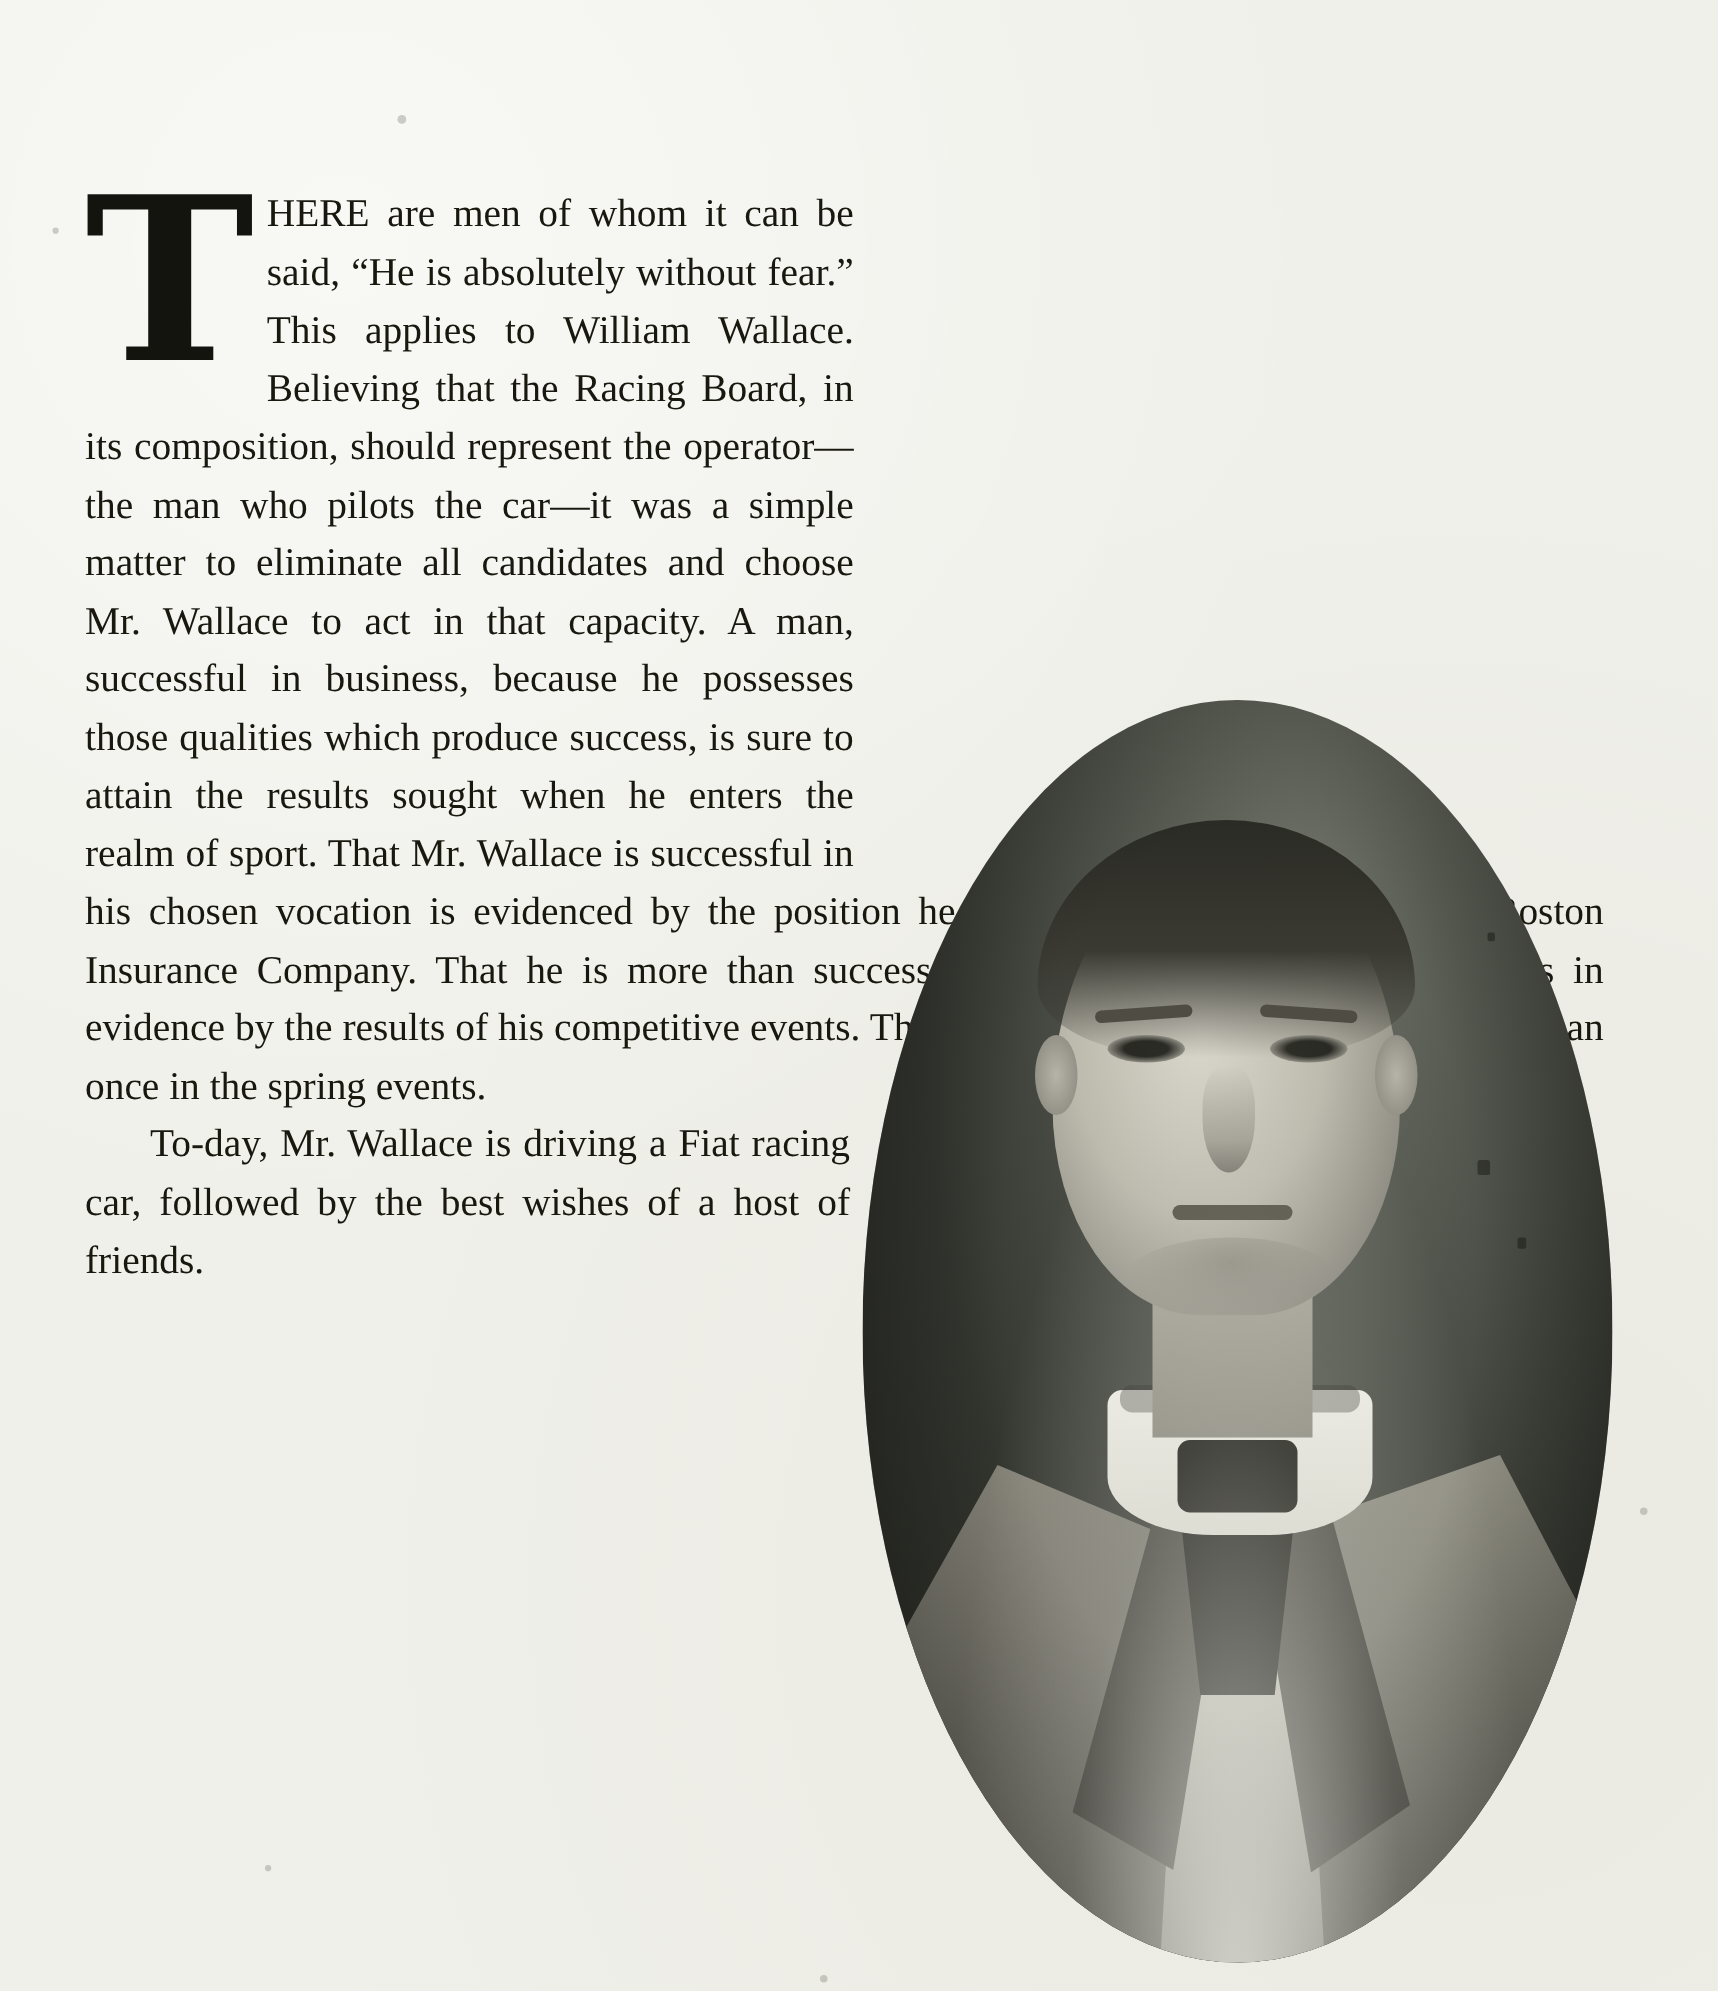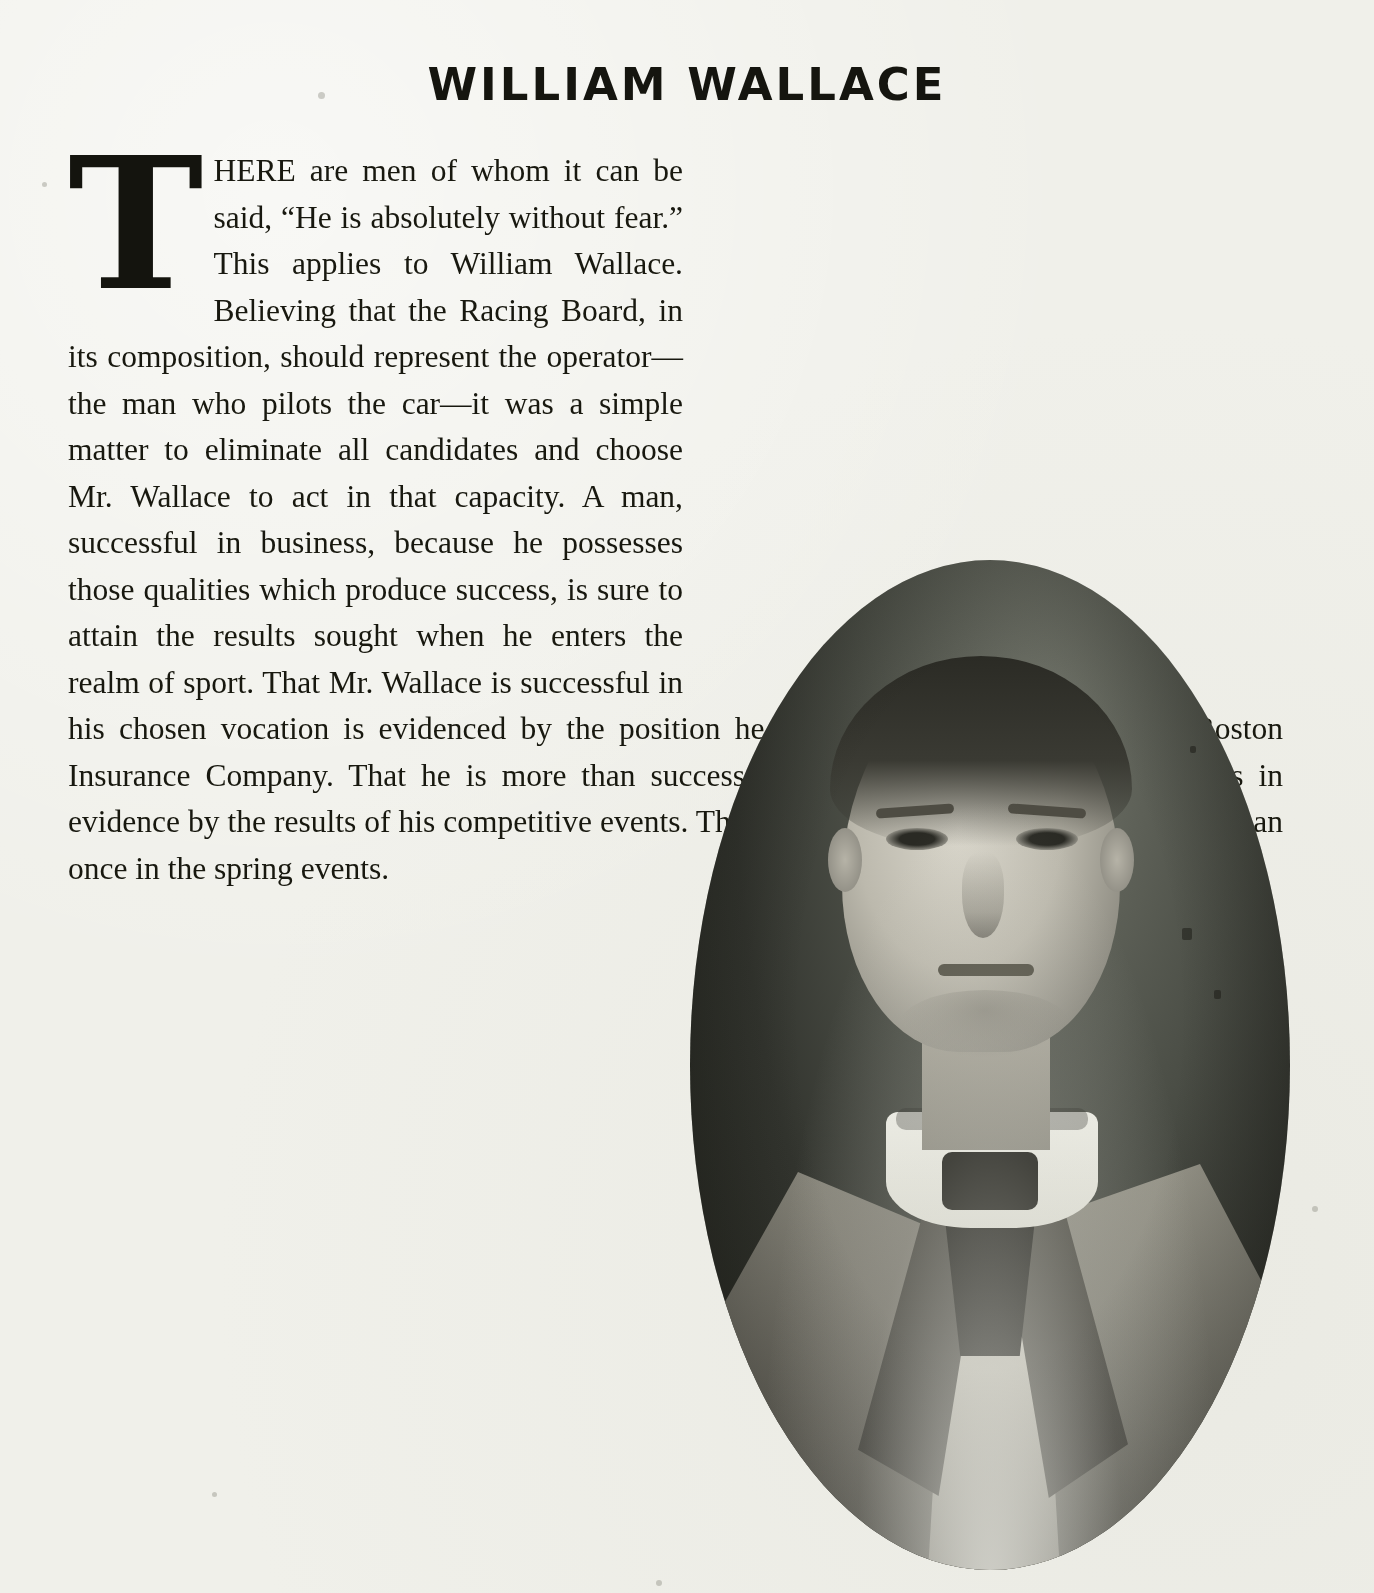--- a/index.html
+++ b/index.html
@@ -201,30 +201,32 @@
     position: absolute;
     background: rgba(120,120,110,0.35);
     border-radius: 50%;
   }
 </style>
 </head>
 <body>
 
 <div class="page">
 
-  <h1 class="page-title">WILLIAM WALLACE</h1>
 
   <div class="article">
 
     <p class="body-text para-first">
       <span class="dropcap">T</span>
       <span class="portrait-float"></span>
       <span>HERE are men of whom it can be said, “He is absolutely without fear.”  This applies to William Wallace.  Believing that the Racing Board, in its composition, should represent the operator—the man who pilots the car—it was a simple matter to eliminate all candidates and choose Mr. Wallace to act in that capacity.  A man, successful in business, because he possesses those qualities which produce success, is sure to attain the results sought when he enters the realm of sport.  That Mr. Wallace is successful in his chosen vocation is evidenced by the position he holds as Vice-President of the Boston Insurance Company.  That he is more than successful in his avocation, automobiling, is in evidence by the results of his competitive events.  That he is lucky was made manifest more than once in the spring events.</span>
     </p>
 
+    <p class="body-text para-second col-narrow">
+      <span>To-day, Mr. Wallace is driving a Fiat racing car, followed by the best wishes of a host of friends.</span>
+    </p>
 
   </div>
 
   <div class="portrait-wrap">
     <div class="portrait-frame">
       <div class="p-jacket-l"></div>
       <div class="p-jacket-r"></div>
       <div class="p-vest"></div>
       <div class="p-lapel-l"></div>
       <div class="p-lapel-r"></div>

